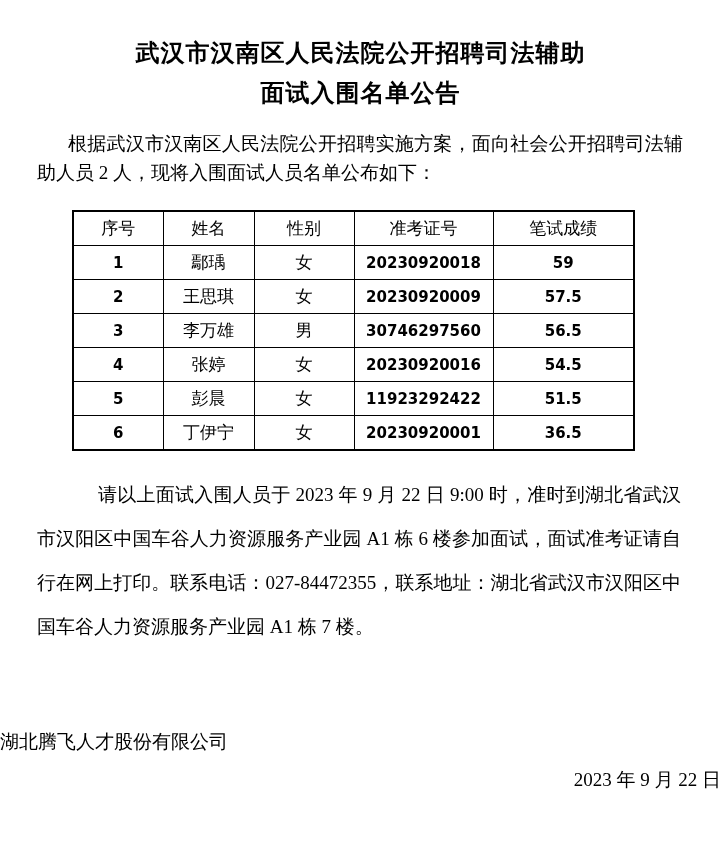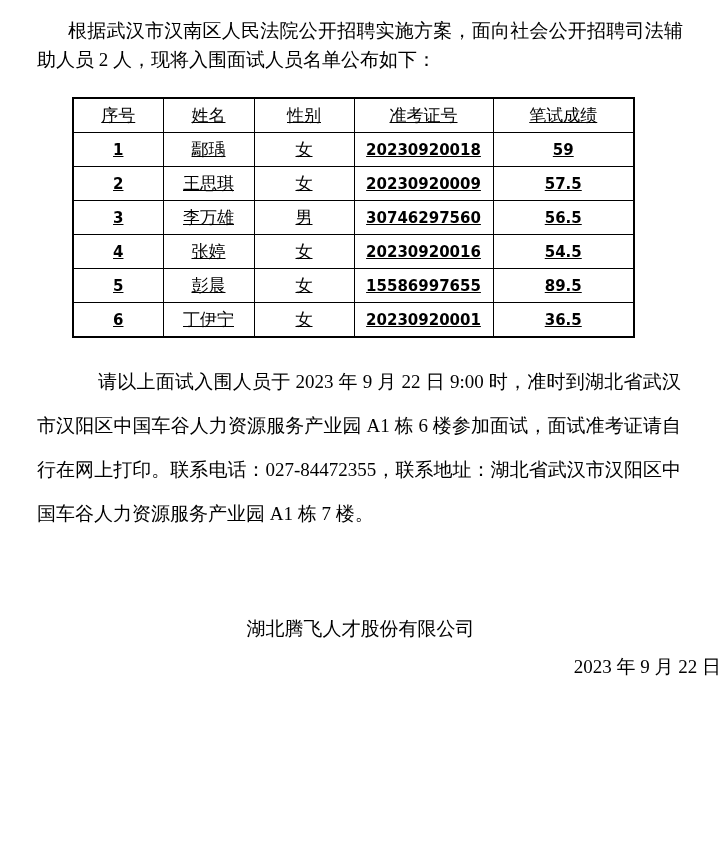--- a/index.html
+++ b/index.html
@@ -37,21 +37,20 @@
     text-indent: 31px;
   }
   .shortlist {
     margin: 23px 0 0 72px;
     border-collapse: collapse;
     table-layout: fixed;
     width: 561px;
   }
   .shortlist table, .shortlist th, .shortlist td {
     border: 1px solid #000000;
-    text-decoration: underline;
   }
   .shortlist {
     border: 2px solid #000000;
   }
   .shortlist th, .shortlist td {
     height: 33px;
     padding: 0;
     text-align: center;
     vertical-align: middle;
     font-weight: normal;
@@ -63,36 +62,40 @@
     font-weight: bold;
     font-size: 15px;
   }
   .notice {
     margin: 22px 40px 0 37px;
     line-height: 44px;
     text-indent: 61px;
   }
   .signature {
     margin-top: 80px;
-    text-align: center;
+    text-align: left;
     font-size: 19px;
     line-height: 26px;
   }
   .sig-date {
     margin-top: 12px;
     text-align: right;
     font-size: 19px;
     line-height: 26px;
   }
 </style>
 </head>
 <body>
 
 <div class="page">
 
+  <h1 class="title">
+    <span class="title-line">武汉市汉南区人民法院公开招聘司法辅助</span>
+    <span class="title-line">面试入围名单公告</span>
+  </h1>
 
   <p class="para intro">根据武汉市汉南区人民法院公开招聘实施方案，面向社会公开招聘司法辅助人员 2 人，现将入围面试人员名单公布如下：</p>
 
   <table class="shortlist">
     <colgroup>
       <col style="width:90px">
       <col style="width:91px">
       <col style="width:100px">
       <col style="width:139px">
       <col style="width:141px">
@@ -132,22 +135,22 @@
         <td class="num">4</td>
         <td>张婷</td>
         <td>女</td>
         <td class="num">20230920016</td>
         <td class="num">54.5</td>
       </tr>
       <tr>
         <td class="num">5</td>
         <td>彭晨</td>
         <td>女</td>
-        <td class="num">15586997655</td>
-        <td class="num">89.5</td>
+        <td class="num">11923292422</td>
+        <td class="num">51.5</td>
       </tr>
       <tr>
         <td class="num">6</td>
         <td>丁伊宁</td>
         <td>女</td>
         <td class="num">20230920001</td>
         <td class="num">36.5</td>
       </tr>
     </tbody>
   </table>

